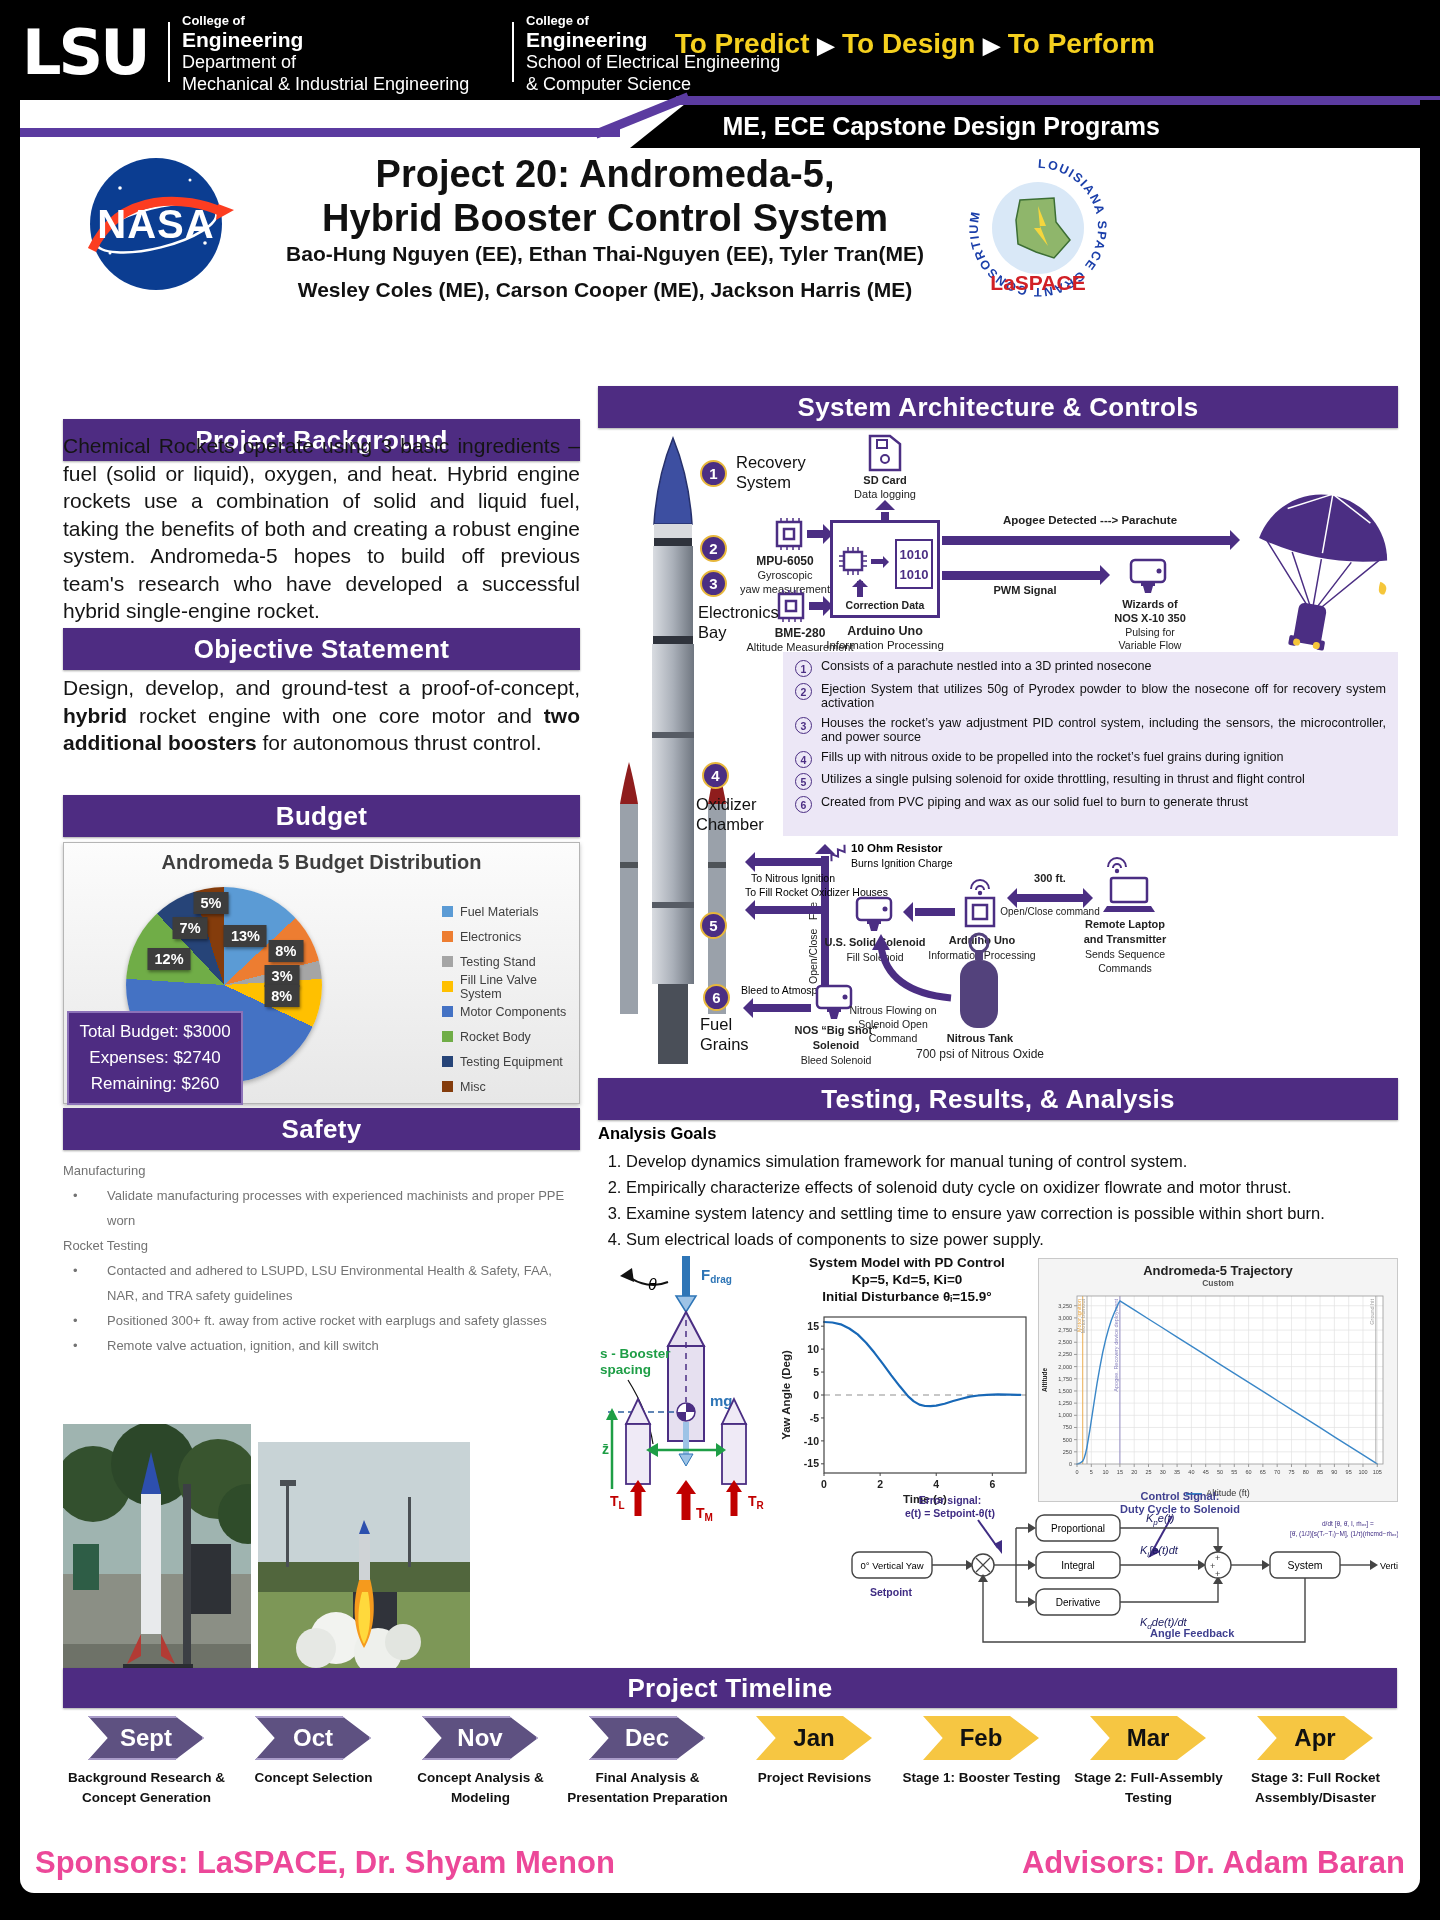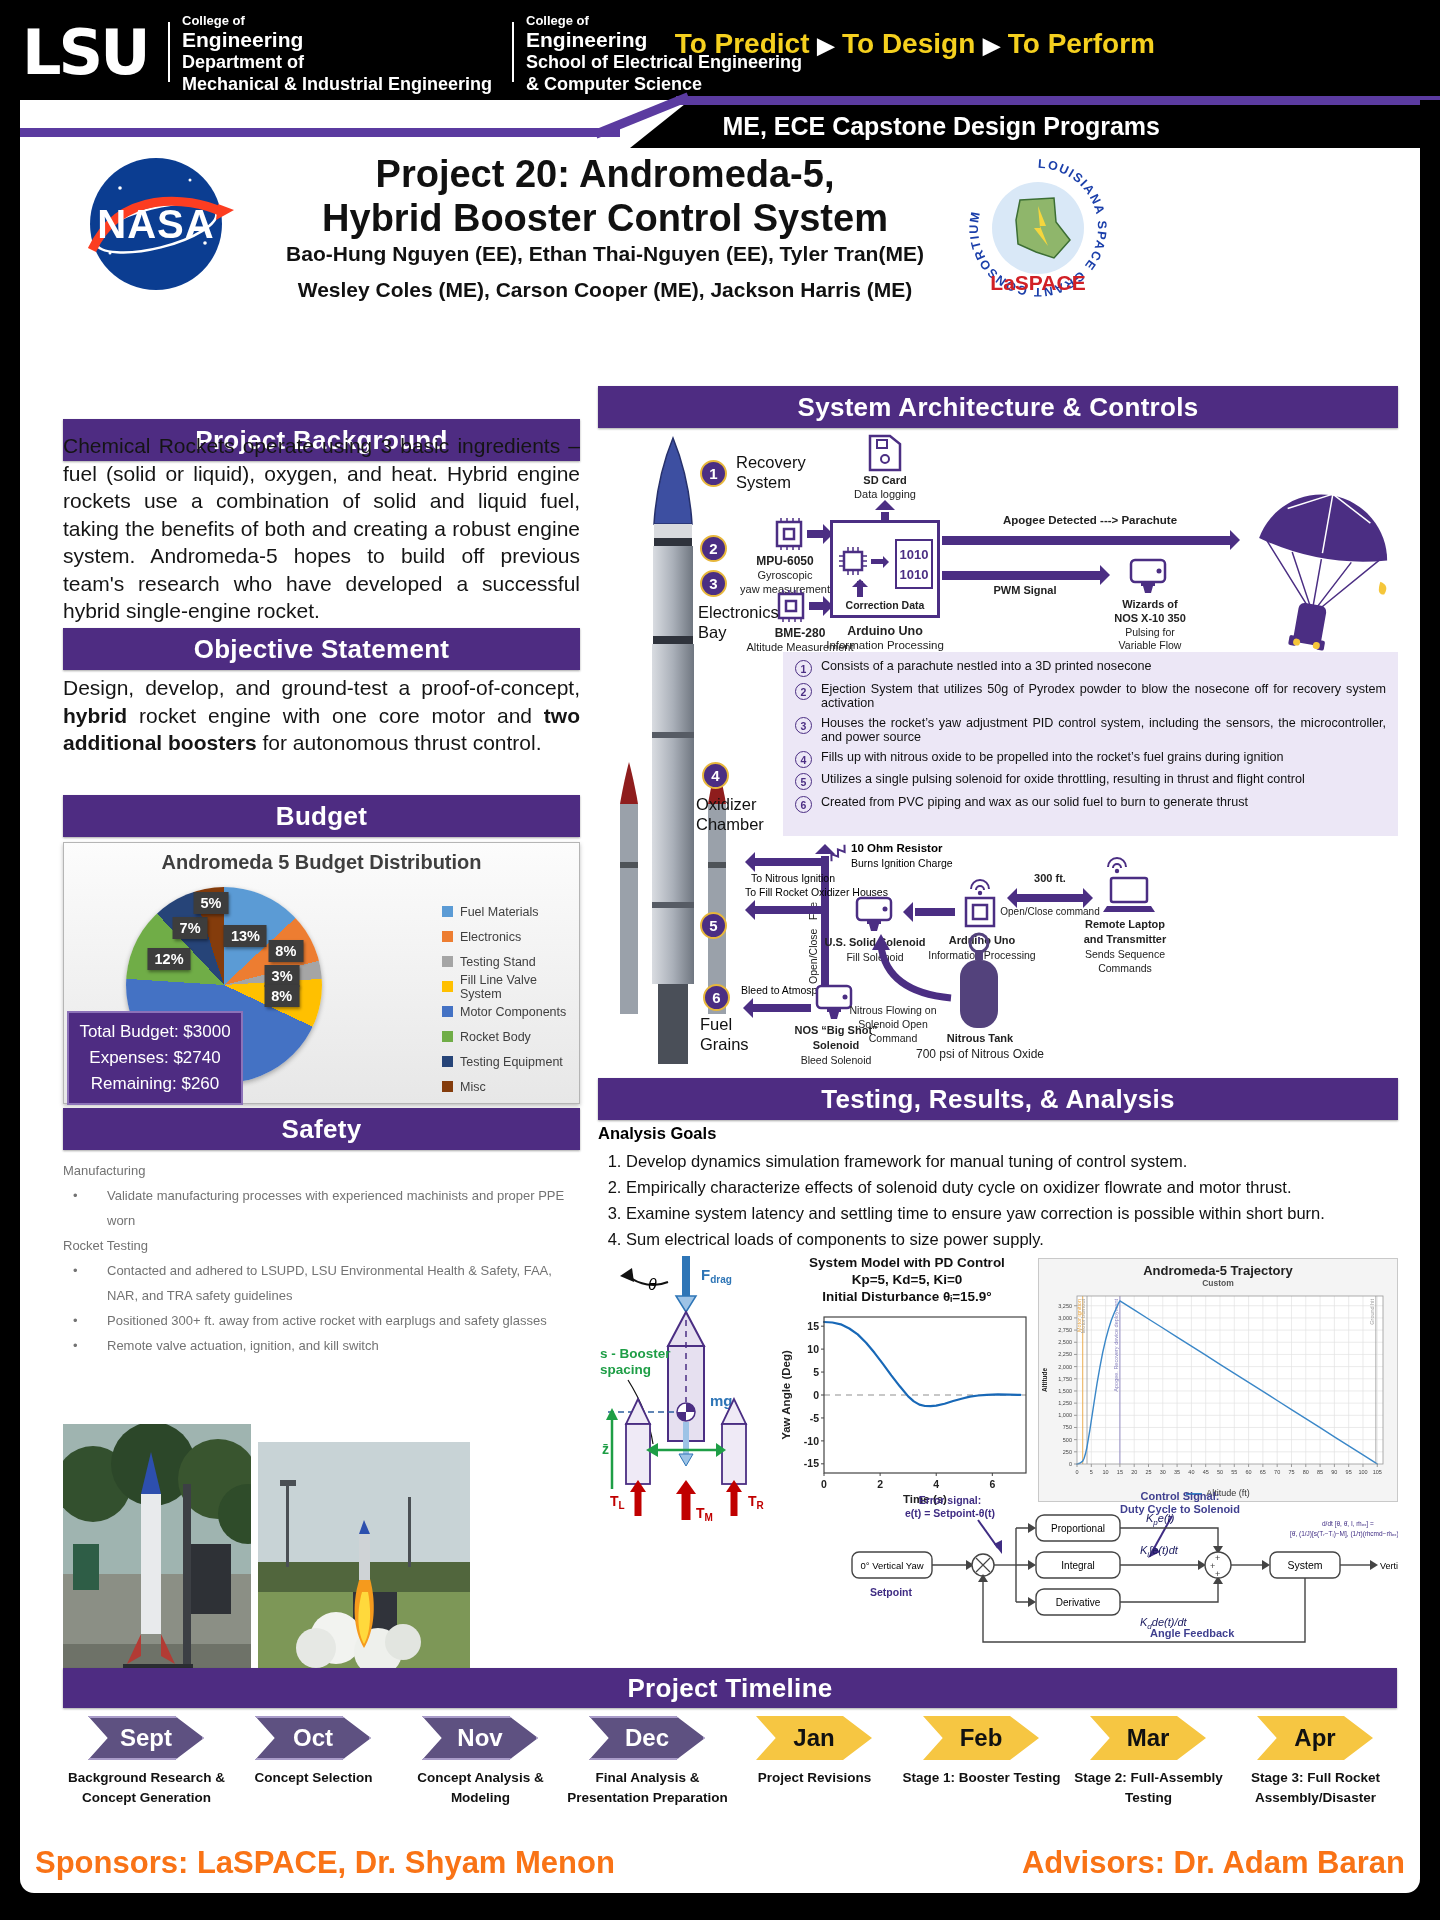--- a/index.html
+++ b/index.html
@@ -9,21 +9,21 @@
   .poster { position:absolute; left:20px; top:100px; width:1400px; height:1793px; background:#fff; border-radius:0 0 14px 14px; }
   
   .sec-h { position:absolute; background:#4e2c82; color:#fff; text-align:center; font-size:26px; font-weight:600; height:42px; line-height:42px; letter-spacing:.3px; box-shadow:0 1px 2px rgba(0,0,0,.35); }
   
   .hdr { position:absolute; left:0; top:0; width:1440px; height:100px; background:#000; }
   .lsu { position:absolute; left:22px; top:16px; color:#fff; font-size:62px; font-weight:800; letter-spacing:-3px; font-family:"DejaVu Sans", sans-serif; }
   .vdiv { position:absolute; width:2px; background:#fff; }
   .dept { position:absolute; color:#fff; }
   .dept .s1 { font-size:13px; font-weight:bold; line-height:14px; }
   .dept .s2 { font-size:21px; font-weight:bold; line-height:23px; }
-  .dept .s3 { font-size:18px; font-weight:700; line-height:22px; }
+  .dept .s3 { font-size:18px; font-weight:400; line-height:22px; }
   .motto { position:absolute; top:28px; right:285px; font-size:28px; font-weight:bold; color:#f5d01e; }
   .motto .sep { color:#fff; font-size:22px; }
   .hdr-stripeA { position:absolute; left:20px; top:128px; width:600px; height:9px; background:#5b3ba0; }
   .hdr-diag { position:absolute; left:592px; top:111px; width:100px; height:9px; background:#5b3ba0; transform:rotate(-22deg); }
   .hdr-black2 { position:absolute; left:630px; top:100px; width:810px; height:48px; background:#000; clip-path:polygon(60px 0,100% 0,100% 100%,0 100%); }
   .hdr-stripeB { position:absolute; left:676px; top:96px; width:764px; height:9px; background:#5b3ba0; }
   .program { position:absolute; left:630px; top:104px; width:810px; height:44px; color:#fff; font-size:25px; font-weight:bold; text-align:right; padding-right:280px; line-height:44px; }
   
   .title-line { text-align:center; font-weight:bold; color:#111; font-size:38px; line-height:44px; }
   .authors { text-align:center; font-weight:bold; color:#111; font-size:21px; line-height:28px; }
@@ -64,21 +64,21 @@
   .goals li { font-size:16.5px; line-height:26px; color:#111; }
   .c1title { text-align:center; font-size:13.5px; font-weight:bold; color:#111; line-height:17px; }
   .trajpanel { position:absolute; left:1038px; top:1258px; width:360px; height:244px; background:#f4f4f4; border:1px solid #c9c9c9; }
   .legend-row { text-align:center; font-size:9px; color:#333; }
   .legend-row .ln { display:inline-block; width:16px; height:2px; background:#3a87c8; vertical-align:middle; margin-right:4px; }
   
   .chev { position:absolute; width:116px; height:44px; clip-path:polygon(0% 0%,75% 0%,100% 50%,75% 100%,0% 100%,17% 50%); text-align:center; line-height:44px; font-size:24px; font-weight:bold; }
   .chev.pur { background:#5e5181; color:#fff; box-shadow:inset 0 0 0 2px #a99cc9; }
   .chev.gold { background:#f6c642; color:#111; }
   .tdesc { position:absolute; width:161px; text-align:center; font-size:13.5px; font-weight:600; line-height:20px; color:#111; }
-  .foot-txt { position:absolute; font-size:31px; font-weight:bold; color:#f97316; }
+  .foot-txt { position:absolute; font-size:31px; font-weight:bold; color:#ec4899; }
   svg text { font-family:"Liberation Sans", sans-serif; }
 </style>
 </head>
 <body>
 
 <div class="hdr">
   <div class="lsu">LSU</div>
   <div class="vdiv" style="left:168px;top:22px;height:60px;"></div>
   <div class="dept" style="left:182px;top:14px;">
     <div class="s1">College of</div>

